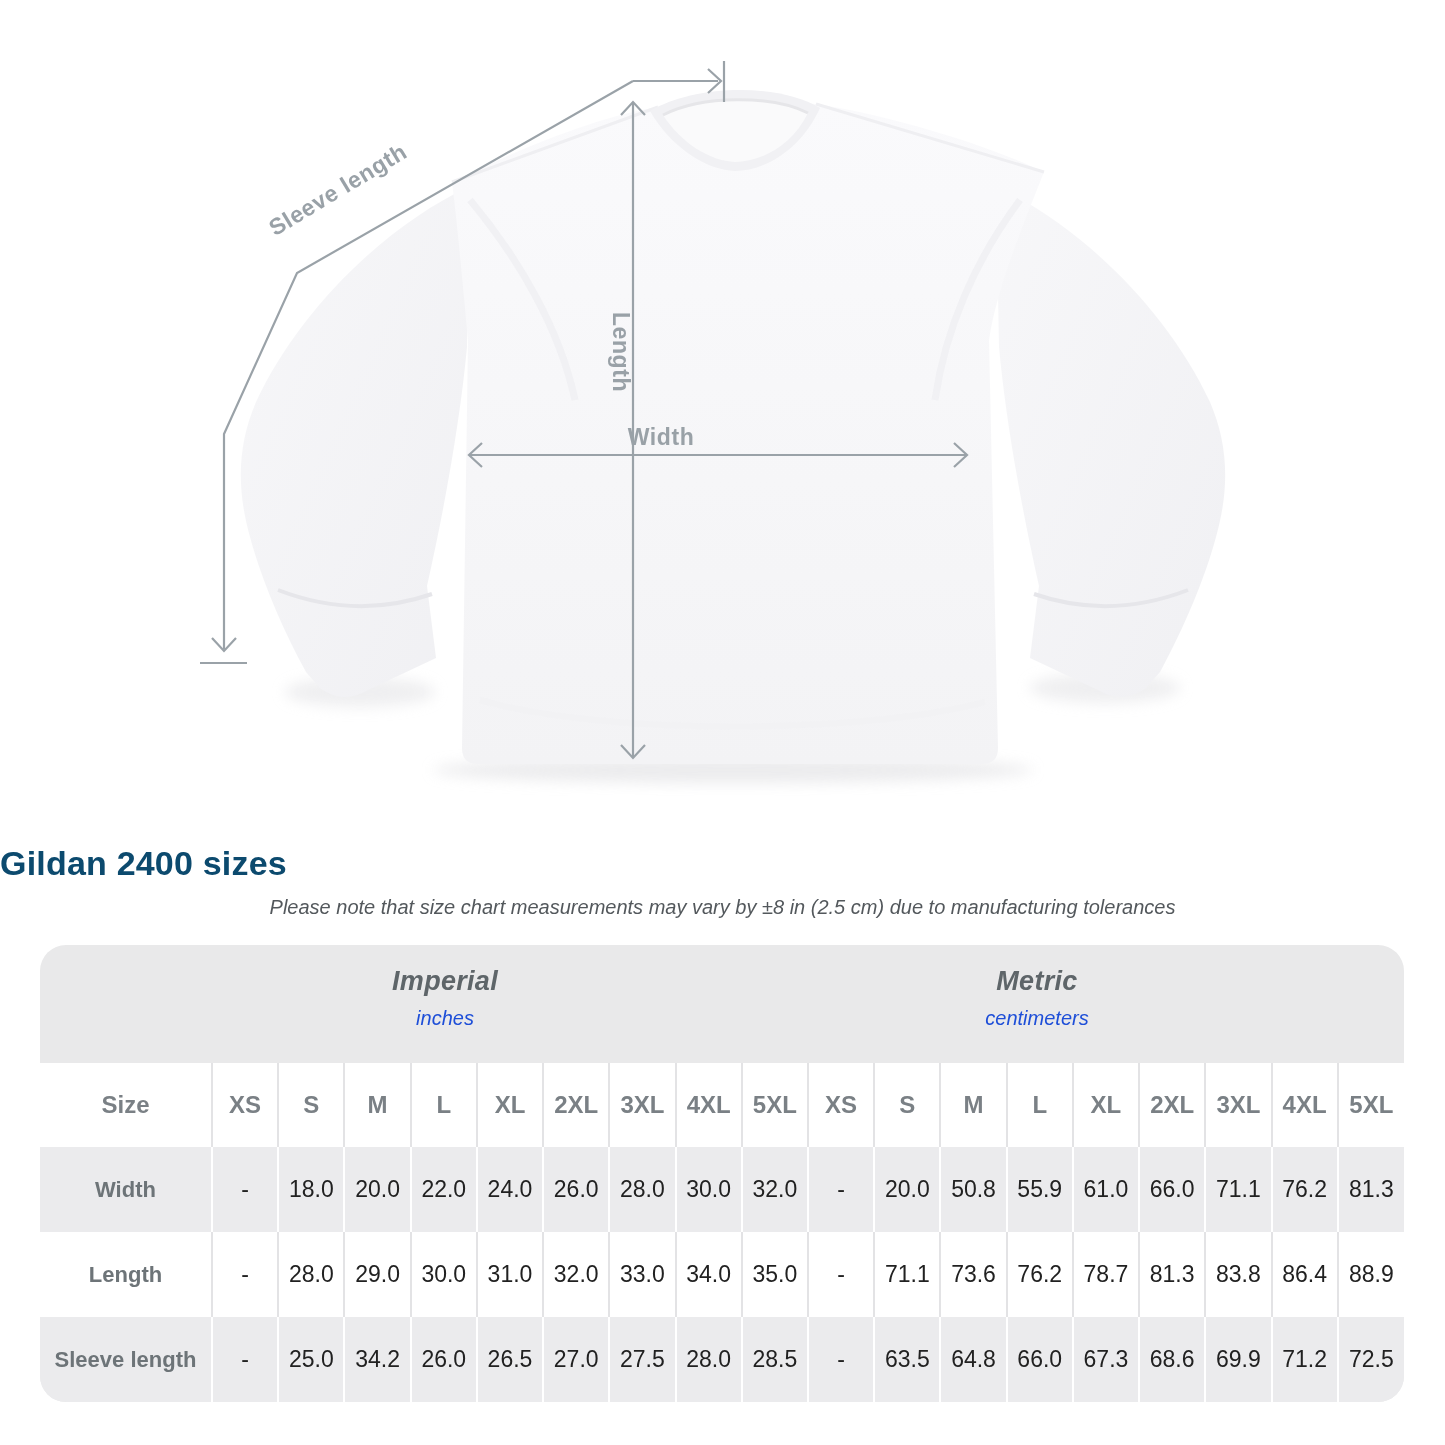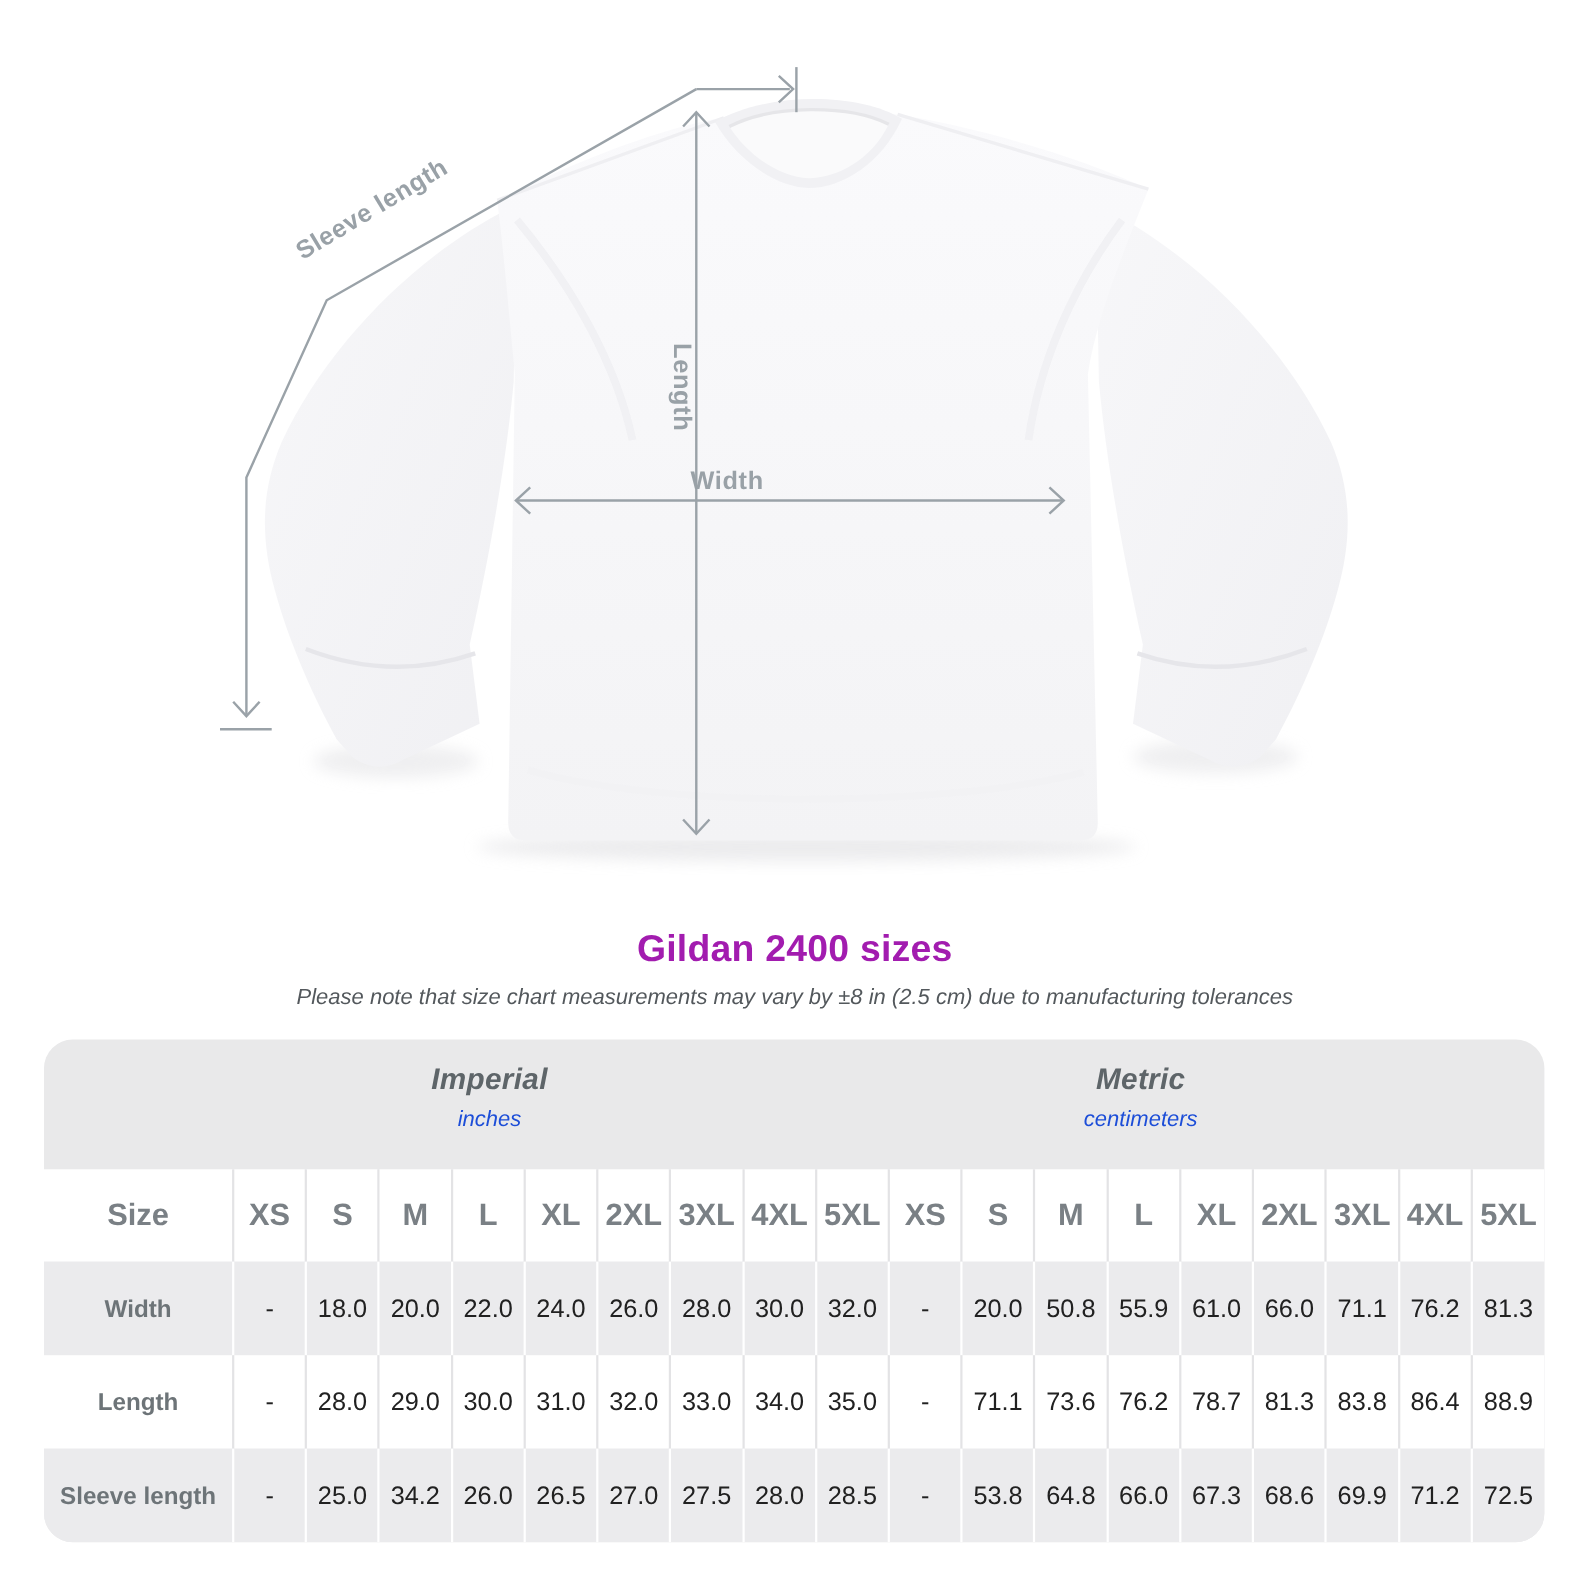--- a/index.html
+++ b/index.html
@@ -13,43 +13,43 @@
   .shirt-svg { position:absolute; top:0; left:0; }
   .anno-label {
     position:absolute; color:#99a1a7; font-weight:bold; font-size:23px;
     letter-spacing:.6px; white-space:nowrap;
   }
   .anno-sleeve { left:338px; top:190px; transform:translate(-50%,-50%) rotate(-31deg); }
   .anno-length { left:620px; top:352px; transform:translate(-50%,-50%) rotate(90deg); }
   .anno-width  { left:661px; top:437px; transform:translate(-50%,-50%); }
   
   .title {
-    position:absolute; top:844px; left:0; right:0; text-align:center;
-    font-size:34px; font-weight:bold; color:#a21caf; letter-spacing:.2px;
+    position:absolute; top:844px; left:0; right:0; 
+    font-size:34px; font-weight:bold; color:#0c4a6e; letter-spacing:.2px;
   }
   .subtitle {
     position:absolute; top:896px; left:0; right:0; text-align:center;
     font-style:italic; font-size:20px; color:#53585c;
   }
   
   .size-table {
     position:absolute; left:40px; top:945px; width:1364px; height:457px;
     background:#e9e9ea; border-radius:26px; overflow:hidden;
   }
   .band { position:relative; height:118px; }
   .sec { position:absolute; top:21px; transform:translateX(-50%); text-align:center; }
   .sec-imperial { left:405px; }
   .sec-metric   { left:997px; }
   .sec-name { font-size:27px; font-weight:bold; font-style:italic; color:#5e6569; letter-spacing:.3px; }
   .sec-unit { font-size:20px; font-style:italic; color:#1d4ed8; margin-top:10px; }
   table.grid { width:100%; table-layout:fixed; border-collapse:collapse; }
   .grid th, .grid td { text-align:center; vertical-align:middle; padding:0; }
   .grid thead tr { height:84px; }
   .grid tbody tr { height:85px; }
-  .grid thead th { font-size:28px; font-weight:bold; color:#7a8085; }
+  .grid thead th { font-size:24px; font-weight:bold; color:#7a8085; }
   .grid tbody th { font-size:22px; font-weight:bold; color:#6d7478; }
   .grid tbody td { font-size:23px; font-weight:normal; color:#212121; }
   tr.row-white { background:#ffffff; }
   tr.row-gray  { background:#ebebed; }
   tr.row-white > * + * { border-left:2px solid #e3e3e5; }
   tr.row-gray  > * + * { border-left:2px solid #ffffff; }
 </style>
 </head>
 <body>
 
@@ -229,21 +229,21 @@
             <td>-</td>
             <td>25.0</td>
             <td>34.2</td>
             <td>26.0</td>
             <td>26.5</td>
             <td>27.0</td>
             <td>27.5</td>
             <td>28.0</td>
             <td>28.5</td>
             <td>-</td>
-            <td>53.8</td>
+            <td>63.5</td>
             <td>64.8</td>
             <td>66.0</td>
             <td>67.3</td>
             <td>68.6</td>
             <td>69.9</td>
             <td>71.2</td>
             <td>72.5</td>
           </tr>
         </tbody>
       </table>

